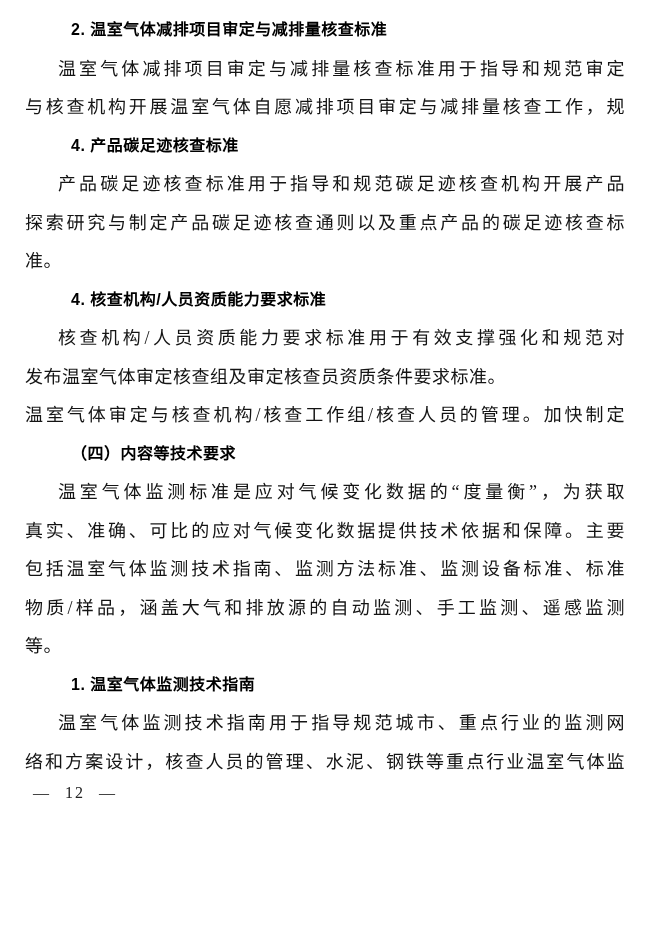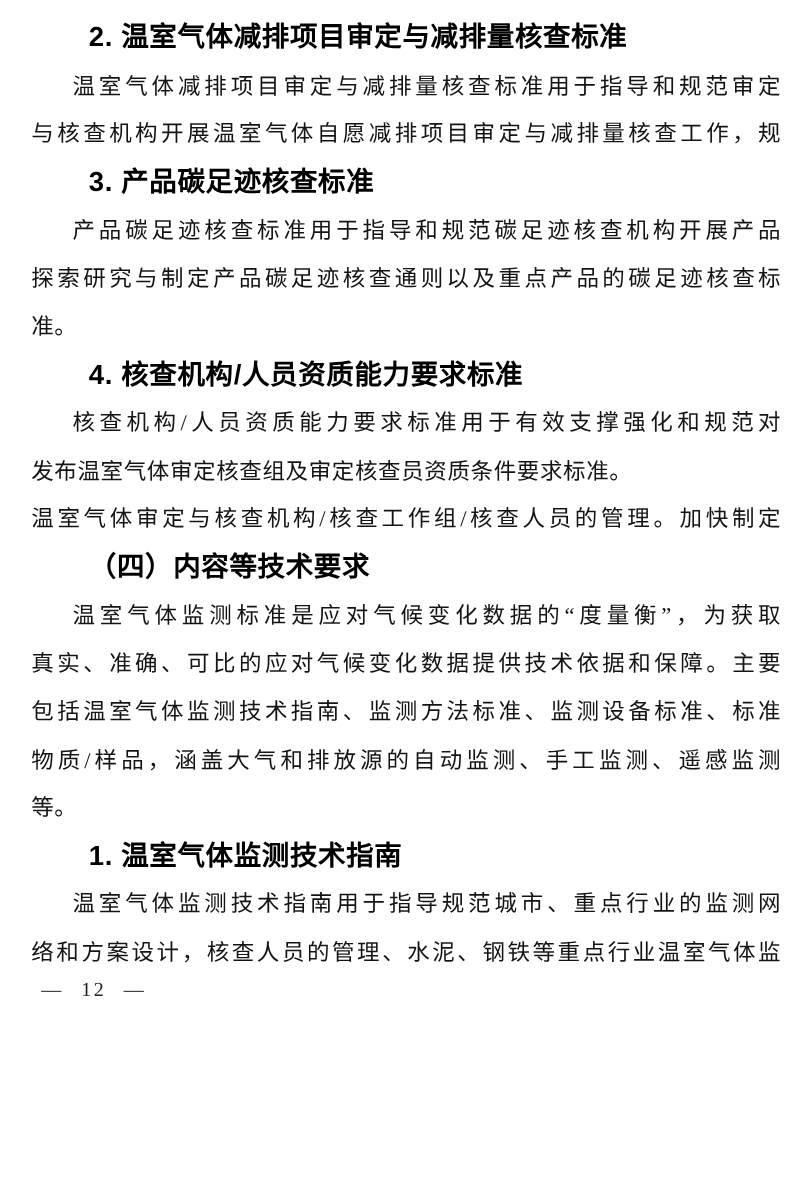--- a/index.html
+++ b/index.html
@@ -27,21 +27,21 @@
   
   .line.j {
     text-align: justify;
     text-align-last: justify;
   }
   
   .line.first {
     text-indent: 33px;
   }
   .heading {
-    font-size: 22px;
+    font-size: 16px;
     line-height: 38.5px;
     font-weight: 700;
     letter-spacing: 0.5px;
     text-indent: 46px;
     color: #000000;
     font-family: "Liberation Sans", "DejaVu Sans", sans-serif;
   }
   .footer {
     margin-top: 2px;
     margin-left: 8px;
@@ -57,21 +57,21 @@
 
 <div class="page">
 
   <div class="heading">2. 温室气体减排项目审定与减排量核查标准</div>
 
   <div>
     <div class="line first j">温室气体减排项目审定与减排量核查标准用于指导和规范审定</div>
     <div class="line j">与核查机构开展温室气体自愿减排项目审定与减排量核查工作，规</div>
   </div>
 
-  <div class="heading">3. 产品碳足迹核查标准</div>
+  <div class="heading">4. 产品碳足迹核查标准</div>
 
   <div>
     <div class="line first j">产品碳足迹核查标准用于指导和规范碳足迹核查机构开展产品</div>
     <div class="line j">探索研究与制定产品碳足迹核查通则以及重点产品的碳足迹核查标</div>
     <div class="line">准。</div>
   </div>
 
   <div class="heading">4. 核查机构/人员资质能力要求标准</div>
 
   <div>

